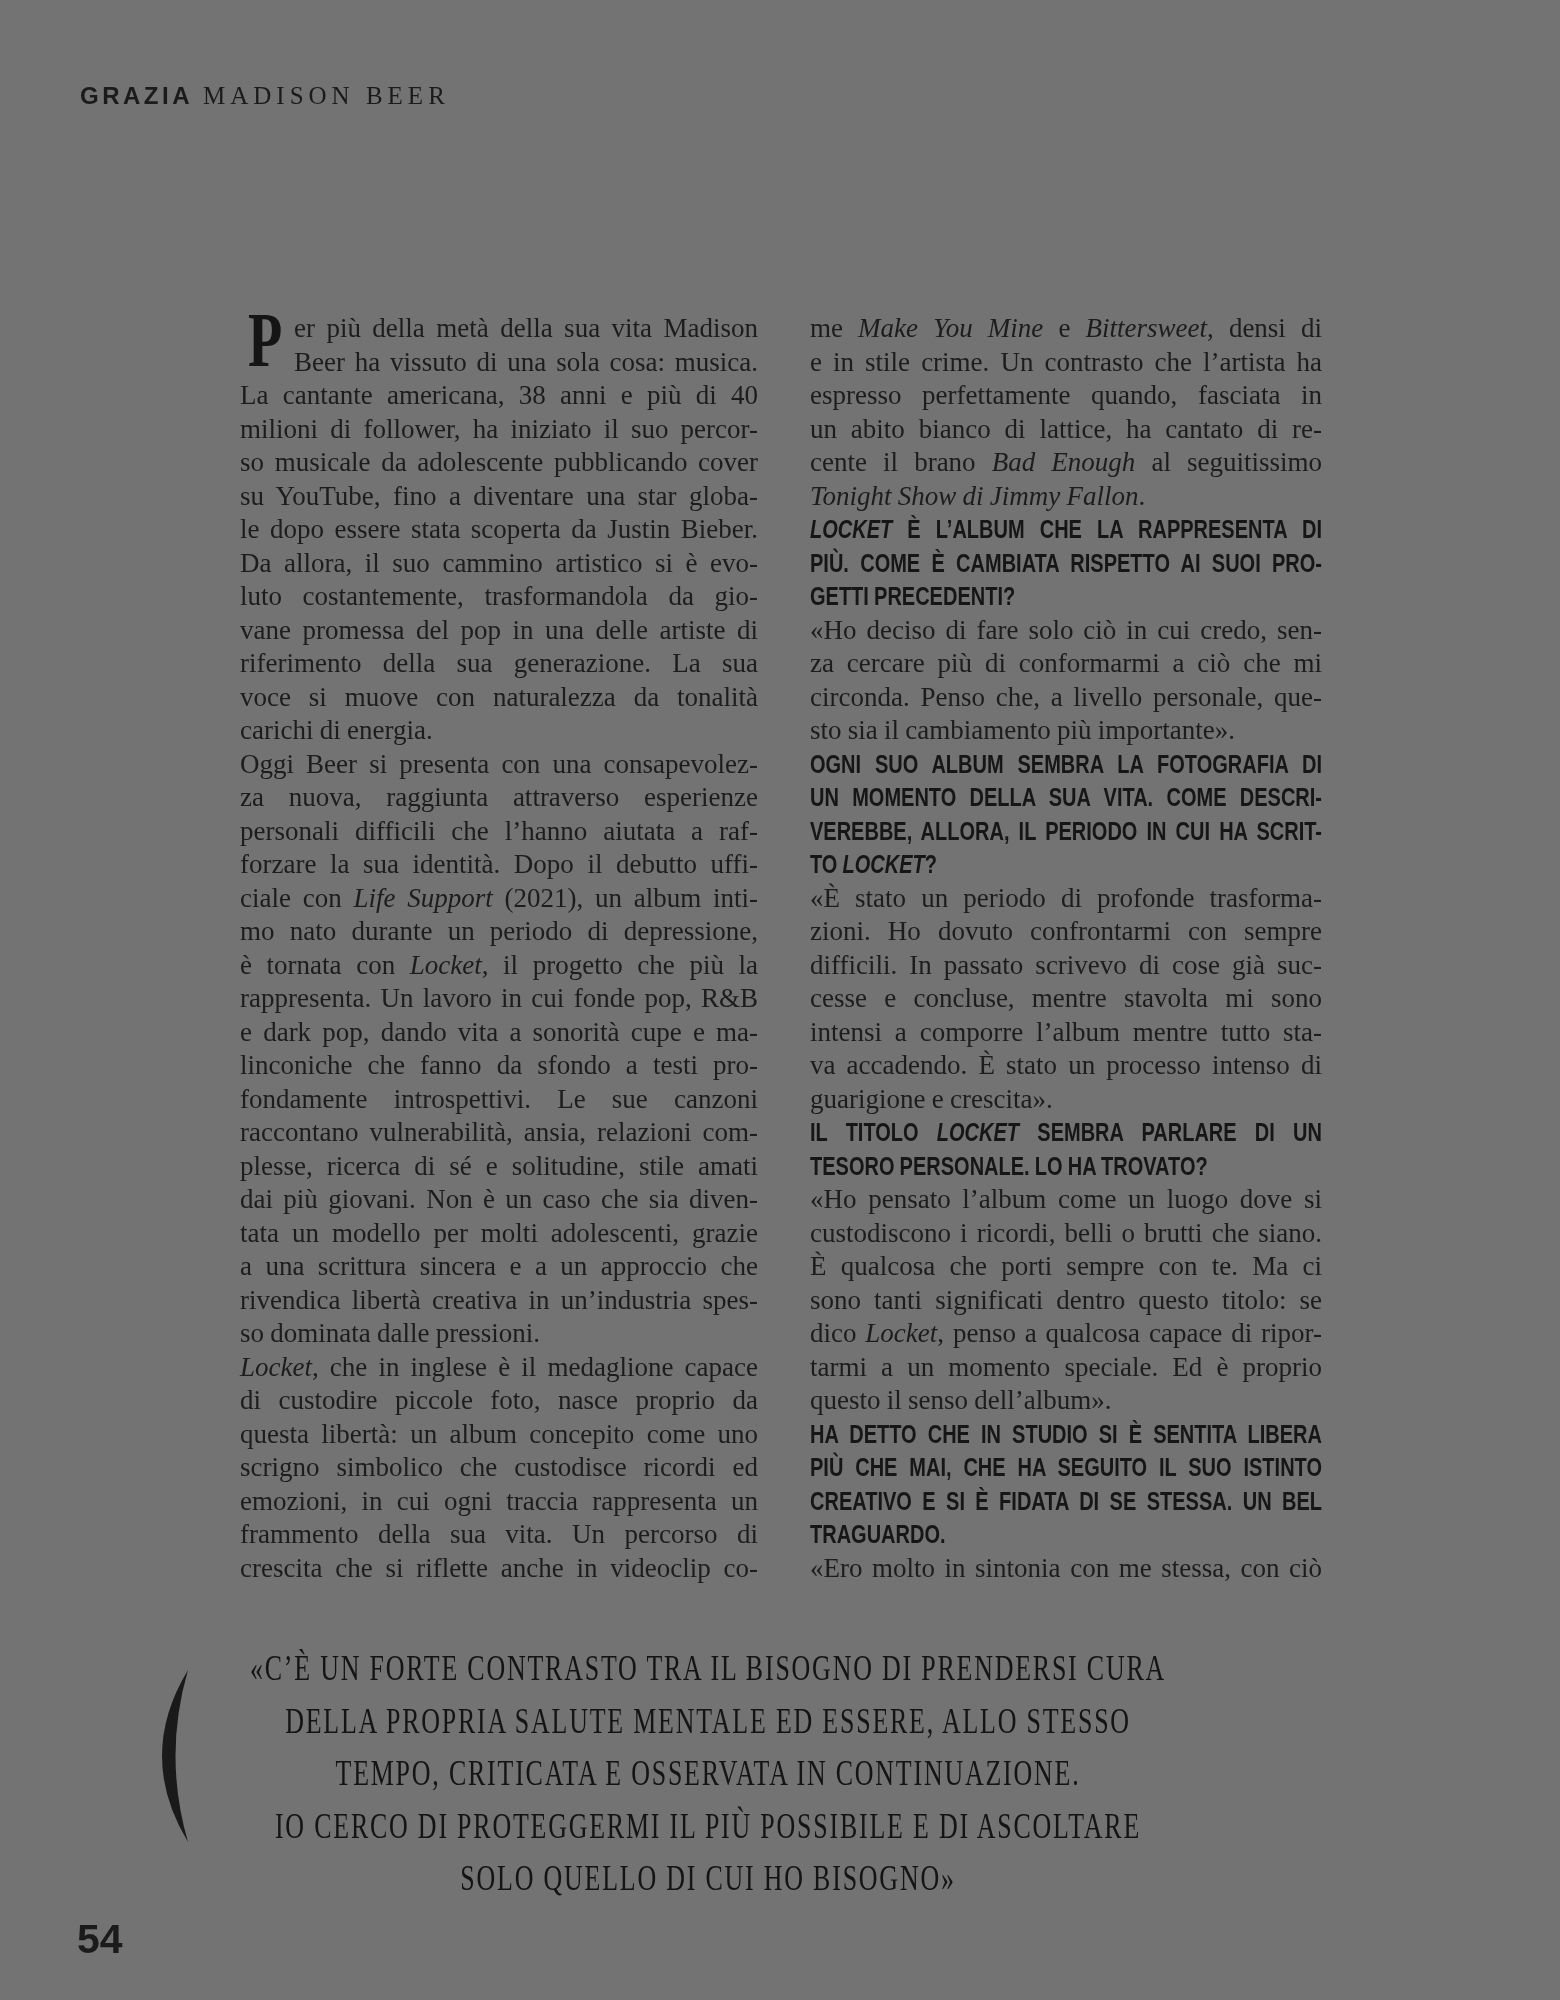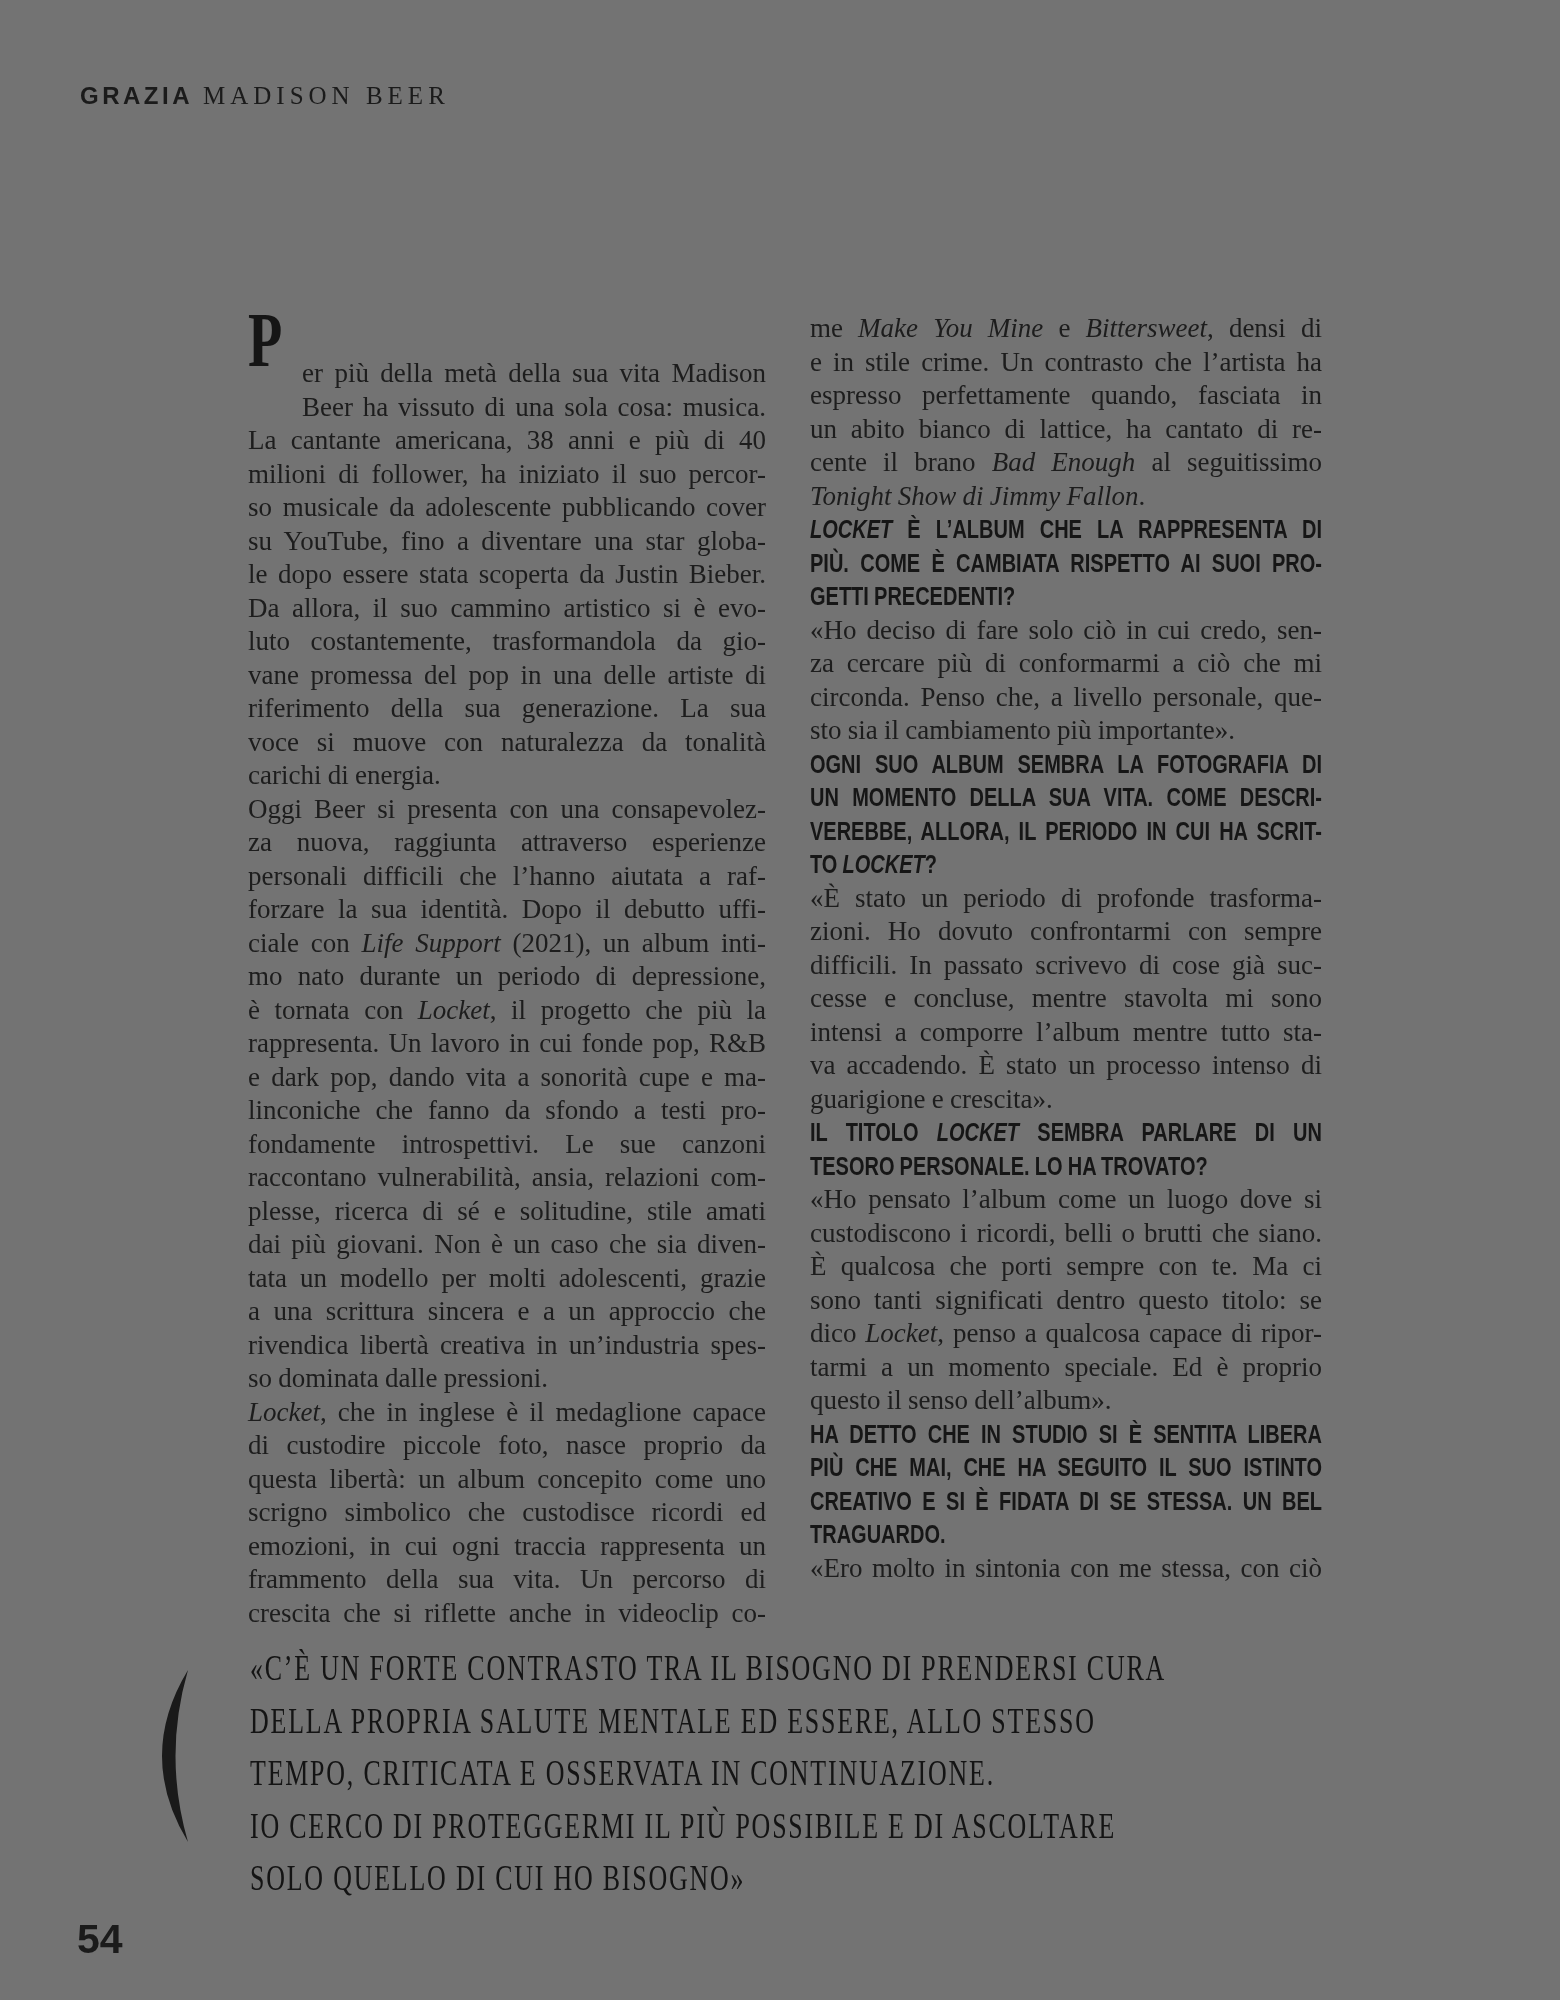--- a/index.html
+++ b/index.html
@@ -6,37 +6,37 @@
   #page{position:relative;width:1560px;height:2000px;background:#737373;margin:0 auto;overflow:hidden;
         font-family:"Liberation Serif",serif;color:#1d1d1d;}
 
   
   #header{position:absolute;left:80px;top:82px;white-space:nowrap;}
   #header .mag{font-family:"Liberation Sans",sans-serif;font-weight:bold;font-size:24px;letter-spacing:3.5px;color:#1b1b1b;}
   #header .sec{font-family:"Liberation Serif",serif;font-size:25px;letter-spacing:5px;color:#1b1b1b;margin-left:10px;}
 
   
   .col{position:absolute;top:312px;}
-  #col-left{left:248px;width:518px;margin-top:45px;}
+  #col-left{left:240px;width:518px;}
   #col-right{left:810px;width:512px;}
 
   .line{font-size:27px;line-height:33.5px;height:33.5px;text-align:justify;text-align-last:justify;
         word-spacing:-0.5px;color:#1d1d1d;}
   .line.end{text-align-last:left;}
   .line.ind{padding-left:54px;}
   .line.q{font-family:"Liberation Sans",sans-serif;font-weight:bold;font-size:25px;letter-spacing:0;
           width:125%;transform:scaleX(0.8);transform-origin:0 0;color:#161616;}
   .it{font-style:italic;}
 
   
   #dropcap{position:absolute;left:248px;top:301px;font-family:"Liberation Serif",serif;font-weight:bold;
            font-size:78px;line-height:1;transform:scaleX(0.72);transform-origin:0 0;color:#151515;}
 
   
-  #pull-quote{position:absolute;left:250px;top:1642px;}
+  #pull-quote{position:absolute;left:250px;top:1642px;text-align:center;}
   .quote-line{font-family:"Liberation Serif",serif;font-size:36px;line-height:52.5px;height:52.5px;
               letter-spacing:2.5px;white-space:nowrap;transform:scaleX(0.72);transform-origin:0 0;color:#141414;}
   #big-paren{position:absolute;left:150px;top:1670px;}
 
   
   #folio{position:absolute;left:77px;top:1916px;font-family:"Liberation Sans",sans-serif;
          font-weight:bold;font-size:41px;color:#1b1b1b;}
 </style>
 </head>
 <body>

